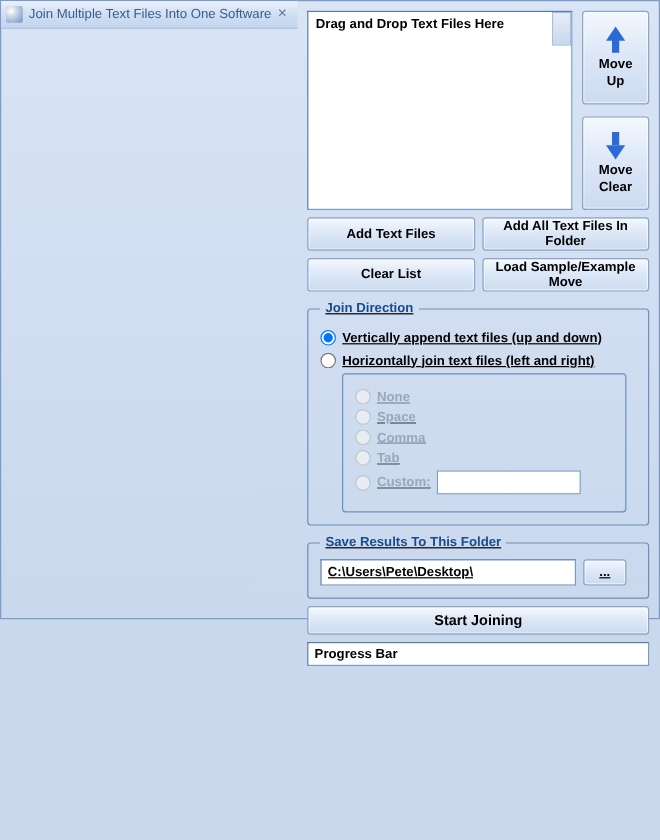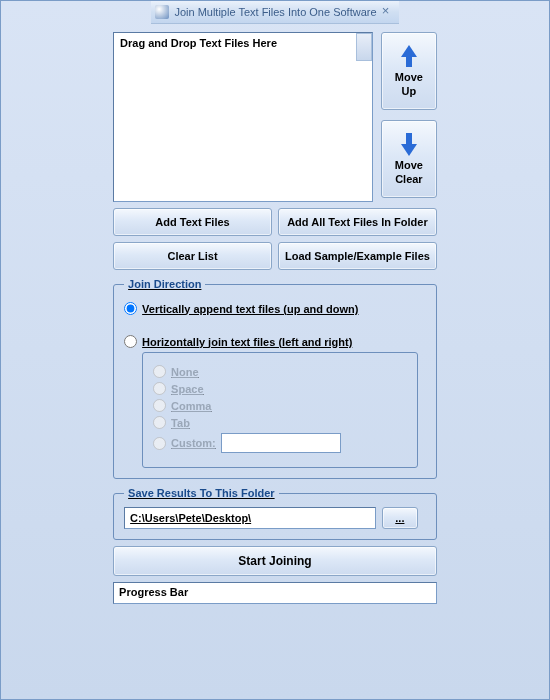--- a/index.html
+++ b/index.html
@@ -6,26 +6,25 @@
 body {
   font-family: Tahoma, Arial, sans-serif;
   font-size: 11px;
   background: #c9d8ed;
   width: 550px;
   height: 700px;
   overflow: hidden;
 }
 .window {
   width: 550px;
-  height: 700px;
+  height: 516px;
   background: linear-gradient(to bottom, #d9e4f5 0%, #c9d8ed 100%);
   border: 1px solid #7a9cc7;
   display: flex;
-  flex-direction: column;
-  align-items: center;
+  flex-direction: row;
 }
 .titlebar {
   height: 23px;
   background: linear-gradient(to bottom, #eaf1fb 0%, #d0dff2 50%, #c3d6ef 100%);
   display: flex;
   align-items: center;
   padding: 0 4px;
   border-bottom: 1px solid #a8bfdc;
 }
 .titlebar .app-icon {
@@ -265,33 +264,33 @@
           <span>Move</span>
           <span>Clear</span>
         </div>
       </div>
     </div>
 
     <div class="btn-grid">
       <div class="btn wide">Add Text Files</div>
       <div class="btn wide">Add All Text Files In Folder</div>
       <div class="btn wide">Clear List</div>
-      <div class="btn wide">Load Sample/Example Files</div>
+      <div class="btn wide">Load Sample/Example Move</div>
     </div>
 
     <fieldset>
       <legend>Join Direction</legend>
 
       <label class="radio-row">
         <input type="radio" name="dir" checked="" style="">
         <span>Vertically append text files (up and down)</span>
       </label>
 
 
-      <label class="radio-row" style="margin-top:20px">
+      <label class="radio-row" style="margin-top:6px">
         <input type="radio" name="dir" style="">
         <span>Horizontally join text files (left and right)</span>
       </label>
 
       <fieldset class="inner-fieldset disabled sep-options">
         <label class="radio-row">
           <input type="radio" name="sep" disabled="" style="">
           <span>None</span>
         </label>
         <label class="radio-row">

